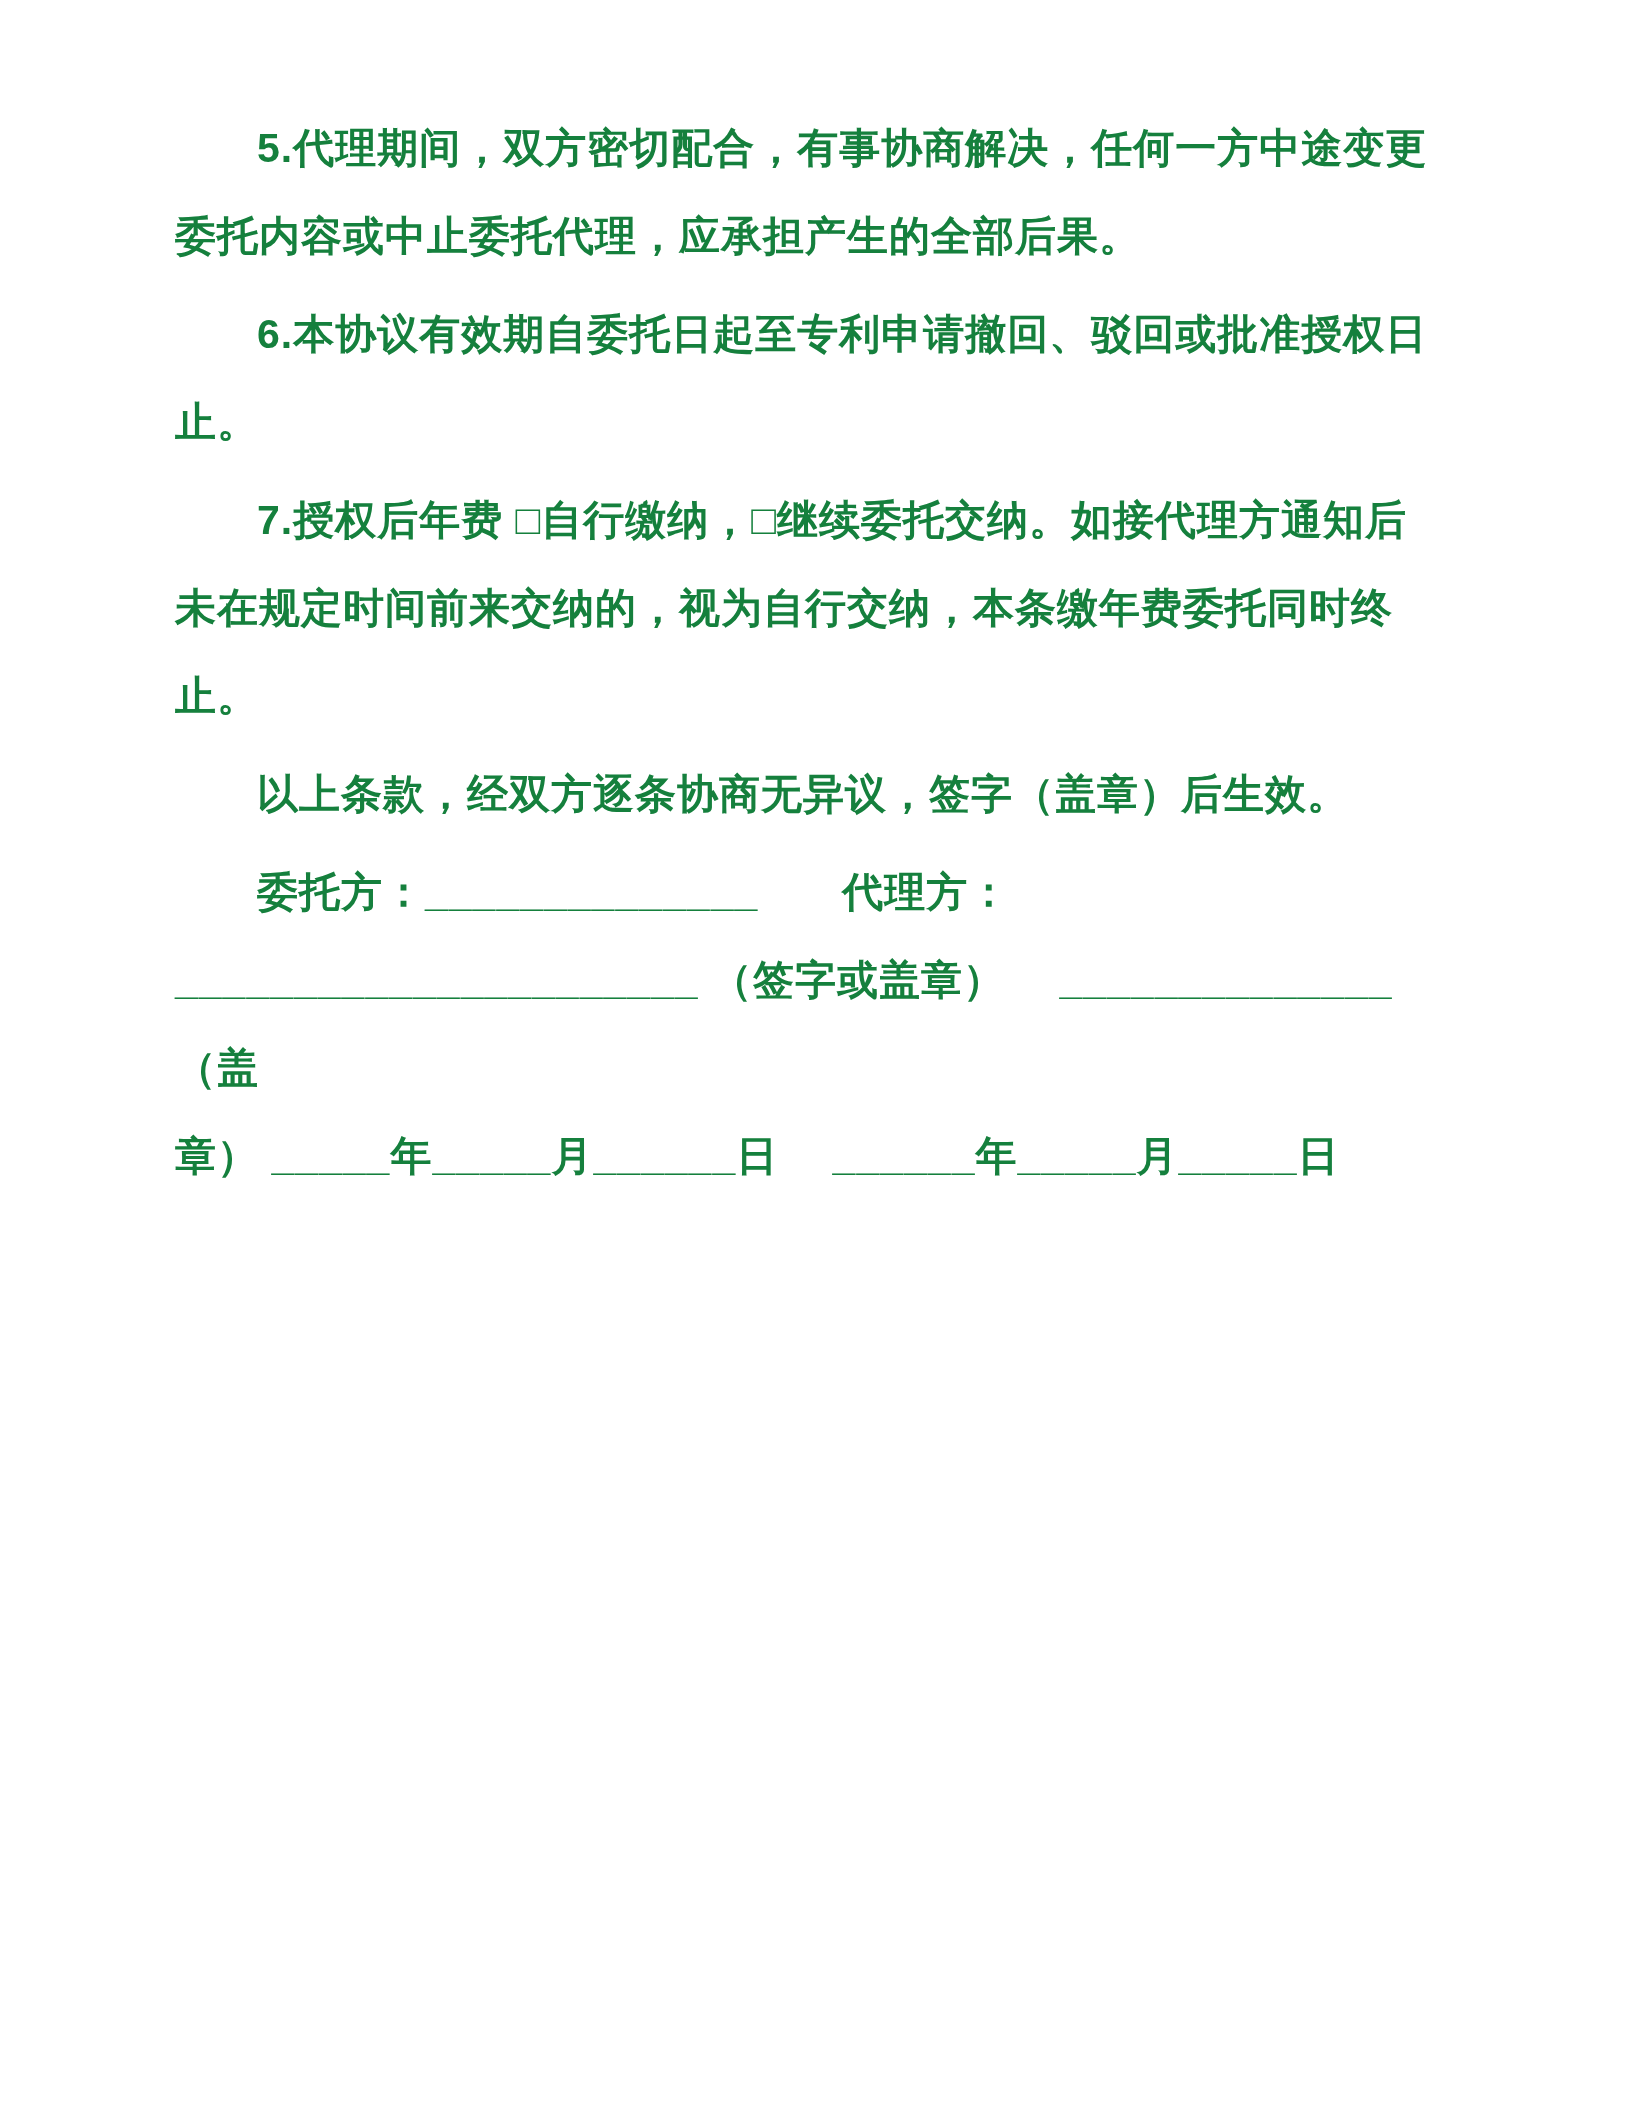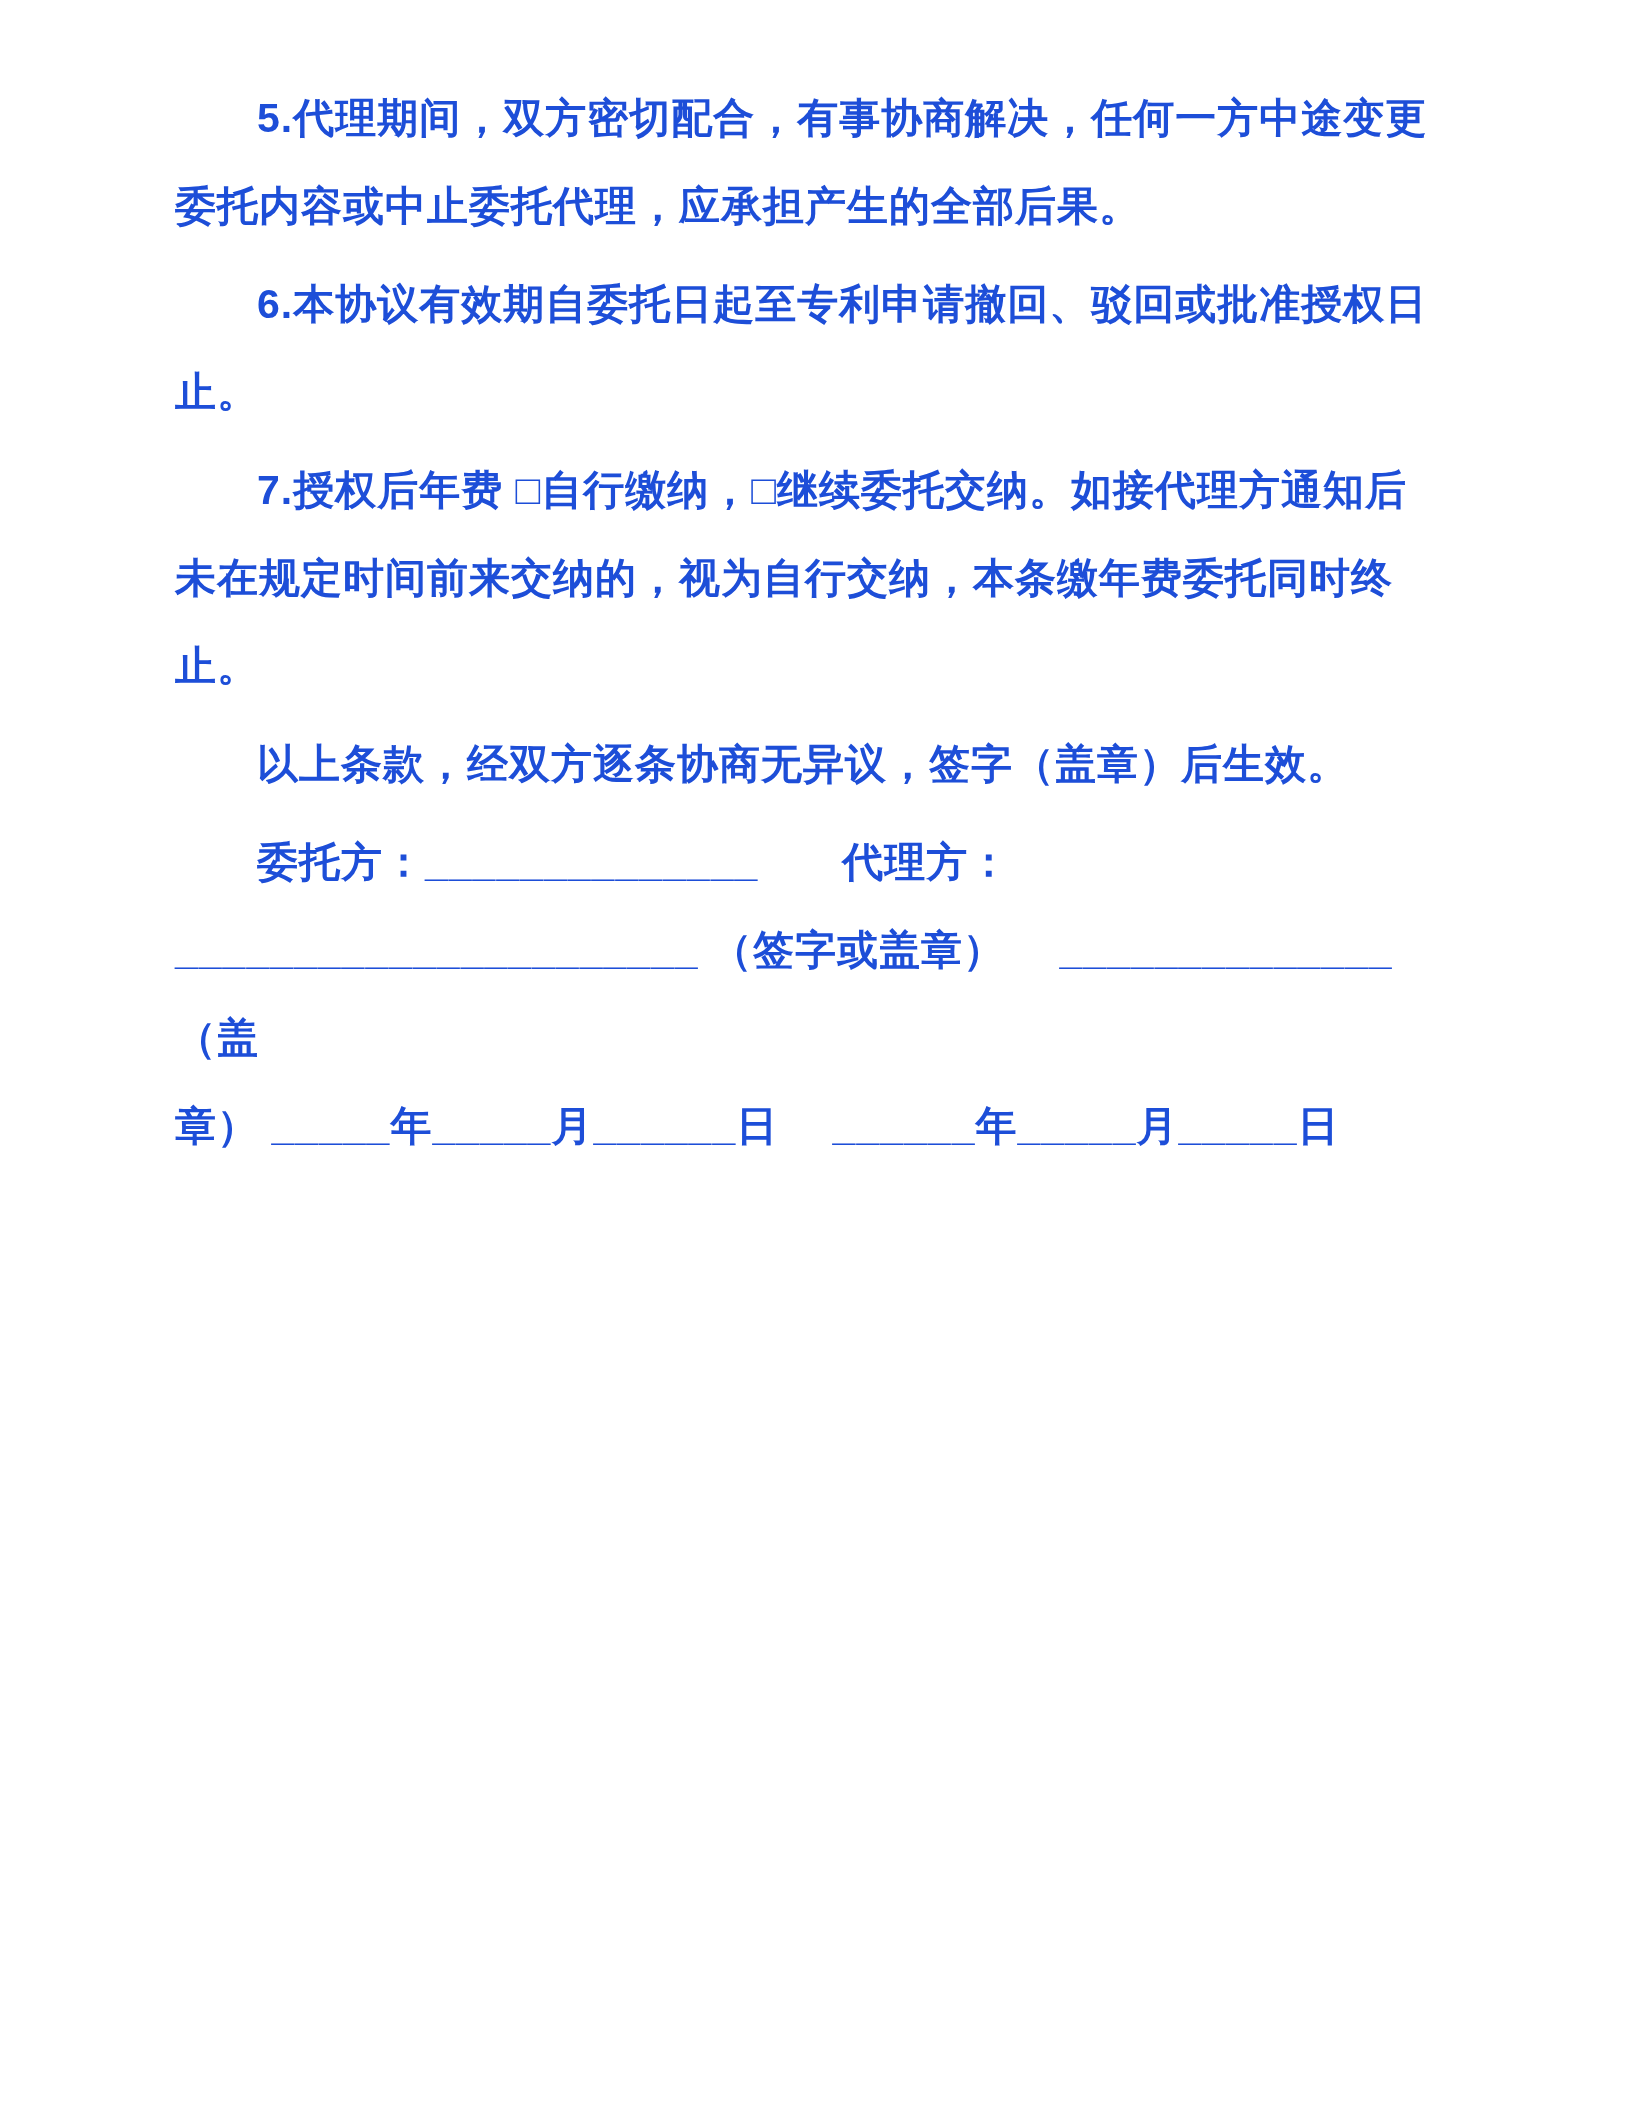--- a/index.html
+++ b/index.html
@@ -7,24 +7,24 @@
     padding: 0;
     background: #ffffff;
   }
   .page {
     position: relative;
     width: 1632px;
     height: 2112px;
     margin: 0 auto;
     background: #ffffff;
     font-family: "Liberation Sans", "DejaVu Sans", sans-serif;
-    color: #1d4ed8;
+    color: #15803d;
     overflow: hidden;
     box-sizing: border-box;
-    padding: 74px 170px 0 175px;
+    padding: 104px 170px 0 175px;
   }
   .doc-body {
     font-size: 41px;
     font-weight: 600;
     letter-spacing: 1px;
     line-height: 88px;
     white-space: pre-wrap;
   }
   .para {
     margin: 0 0 10px 0;

